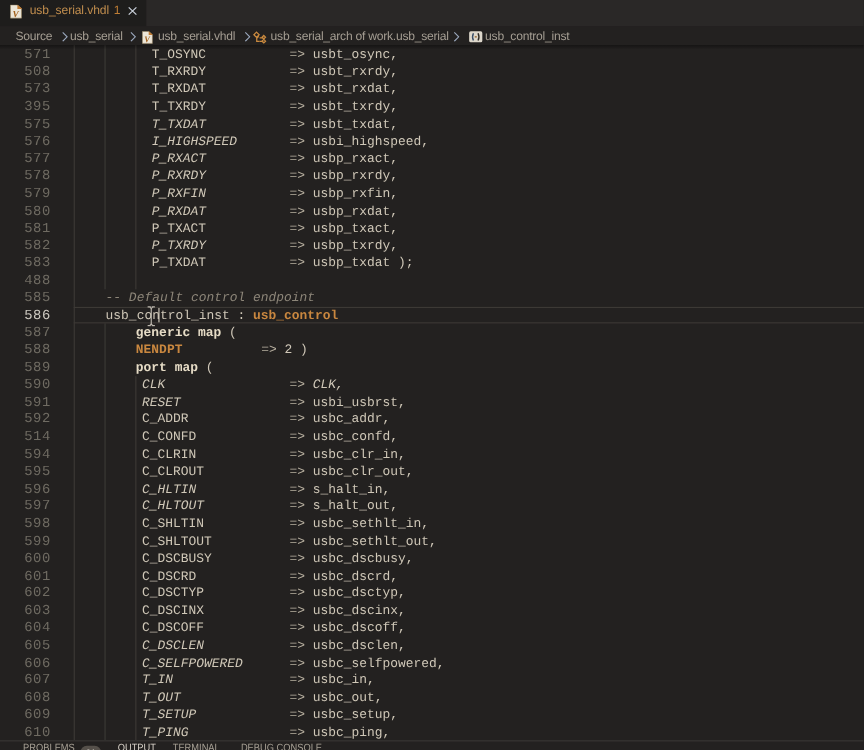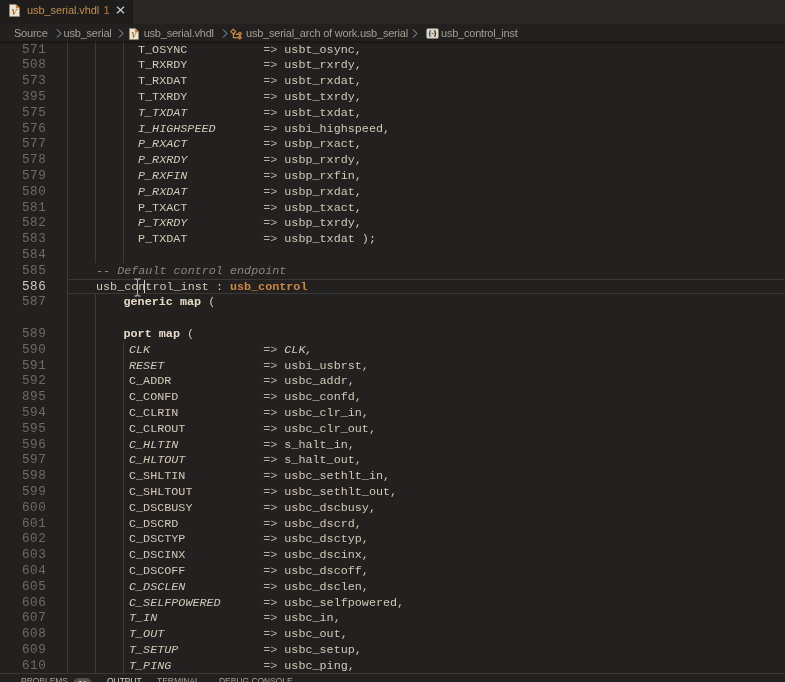--- a/index.html
+++ b/index.html
@@ -110,36 +110,41 @@
       <span class="sp ar" style="left:263.2px">=&gt;</span>
       <span class="sp vl" style="left:284.3px">usbp_txrdy,</span>
     </div>
 <div class="row" style="top:190.8px">
       <span class="ln">583</span>
       <span class="sp nm" style="left:138.0px">P_TXDAT</span>
       <span class="sp ar" style="left:263.2px">=&gt;</span>
       <span class="sp vl" style="left:284.3px">usbp_txdat );</span>
     </div>
 <div class="row" style="top:206.6px">
-      <span class="ln">584</span>
+      <span class="ln">488</span>
     </div>
 <div class="row" style="top:222.4px">
       <span class="ln">585</span>
       <span class="sp cm" style="left:96px">-- Default control endpoint</span>
     </div>
 <div class="row cur" style="top:238.2px">
       <span class="ln lna">586</span>
       <span class="sp nm" style="left:96px">usb_control_inst</span>
       <span class="sp nm" style="left:215.9px">:</span>
       <span class="sp kwo" style="left:229.9px">usb_control</span>
     </div>
 <div class="row" style="top:254.0px">
       <span class="ln">587</span>
       <span class="sp" style="left:123.5px"><b class="kw">generic</b> <b class="kw">map</b> <span class="nm">(</span></span>
     </div>
+<div class="row" style="top:269.8px">
+      <span class="ln">588</span>
+      <span class="sp kwo" style="left:123.5px">NENDPT</span>
+      <span class="sp" style="left:237.5px"><span class="ar">=&gt;</span> <span class="nm">2 )</span></span>
+    </div>
 <div class="row" style="top:285.6px">
       <span class="ln">589</span>
       <span class="sp" style="left:123.5px"><b class="kw">port</b> <b class="kw">map</b> <span class="nm">(</span></span>
     </div>
 <div class="row" style="top:301.4px">
       <span class="ln">590</span>
       <span class="sp nmi" style="left:129.0px">CLK</span>
       <span class="sp ar" style="left:263.2px">=&gt;</span>
       <span class="sp vli" style="left:284.3px">CLK,</span>
     </div>
@@ -149,21 +154,21 @@
       <span class="sp ar" style="left:263.2px">=&gt;</span>
       <span class="sp vl" style="left:284.3px">usbi_usbrst,</span>
     </div>
 <div class="row" style="top:333.0px">
       <span class="ln">592</span>
       <span class="sp nm" style="left:129.0px">C_ADDR</span>
       <span class="sp ar" style="left:263.2px">=&gt;</span>
       <span class="sp vl" style="left:284.3px">usbc_addr,</span>
     </div>
 <div class="row" style="top:348.8px">
-      <span class="ln">895</span>
+      <span class="ln">514</span>
       <span class="sp nm" style="left:129.0px">C_CONFD</span>
       <span class="sp ar" style="left:263.2px">=&gt;</span>
       <span class="sp vl" style="left:284.3px">usbc_confd,</span>
     </div>
 <div class="row" style="top:364.6px">
       <span class="ln">594</span>
       <span class="sp nm" style="left:129.0px">C_CLRIN</span>
       <span class="sp ar" style="left:263.2px">=&gt;</span>
       <span class="sp vl" style="left:284.3px">usbc_clr_in,</span>
     </div>

